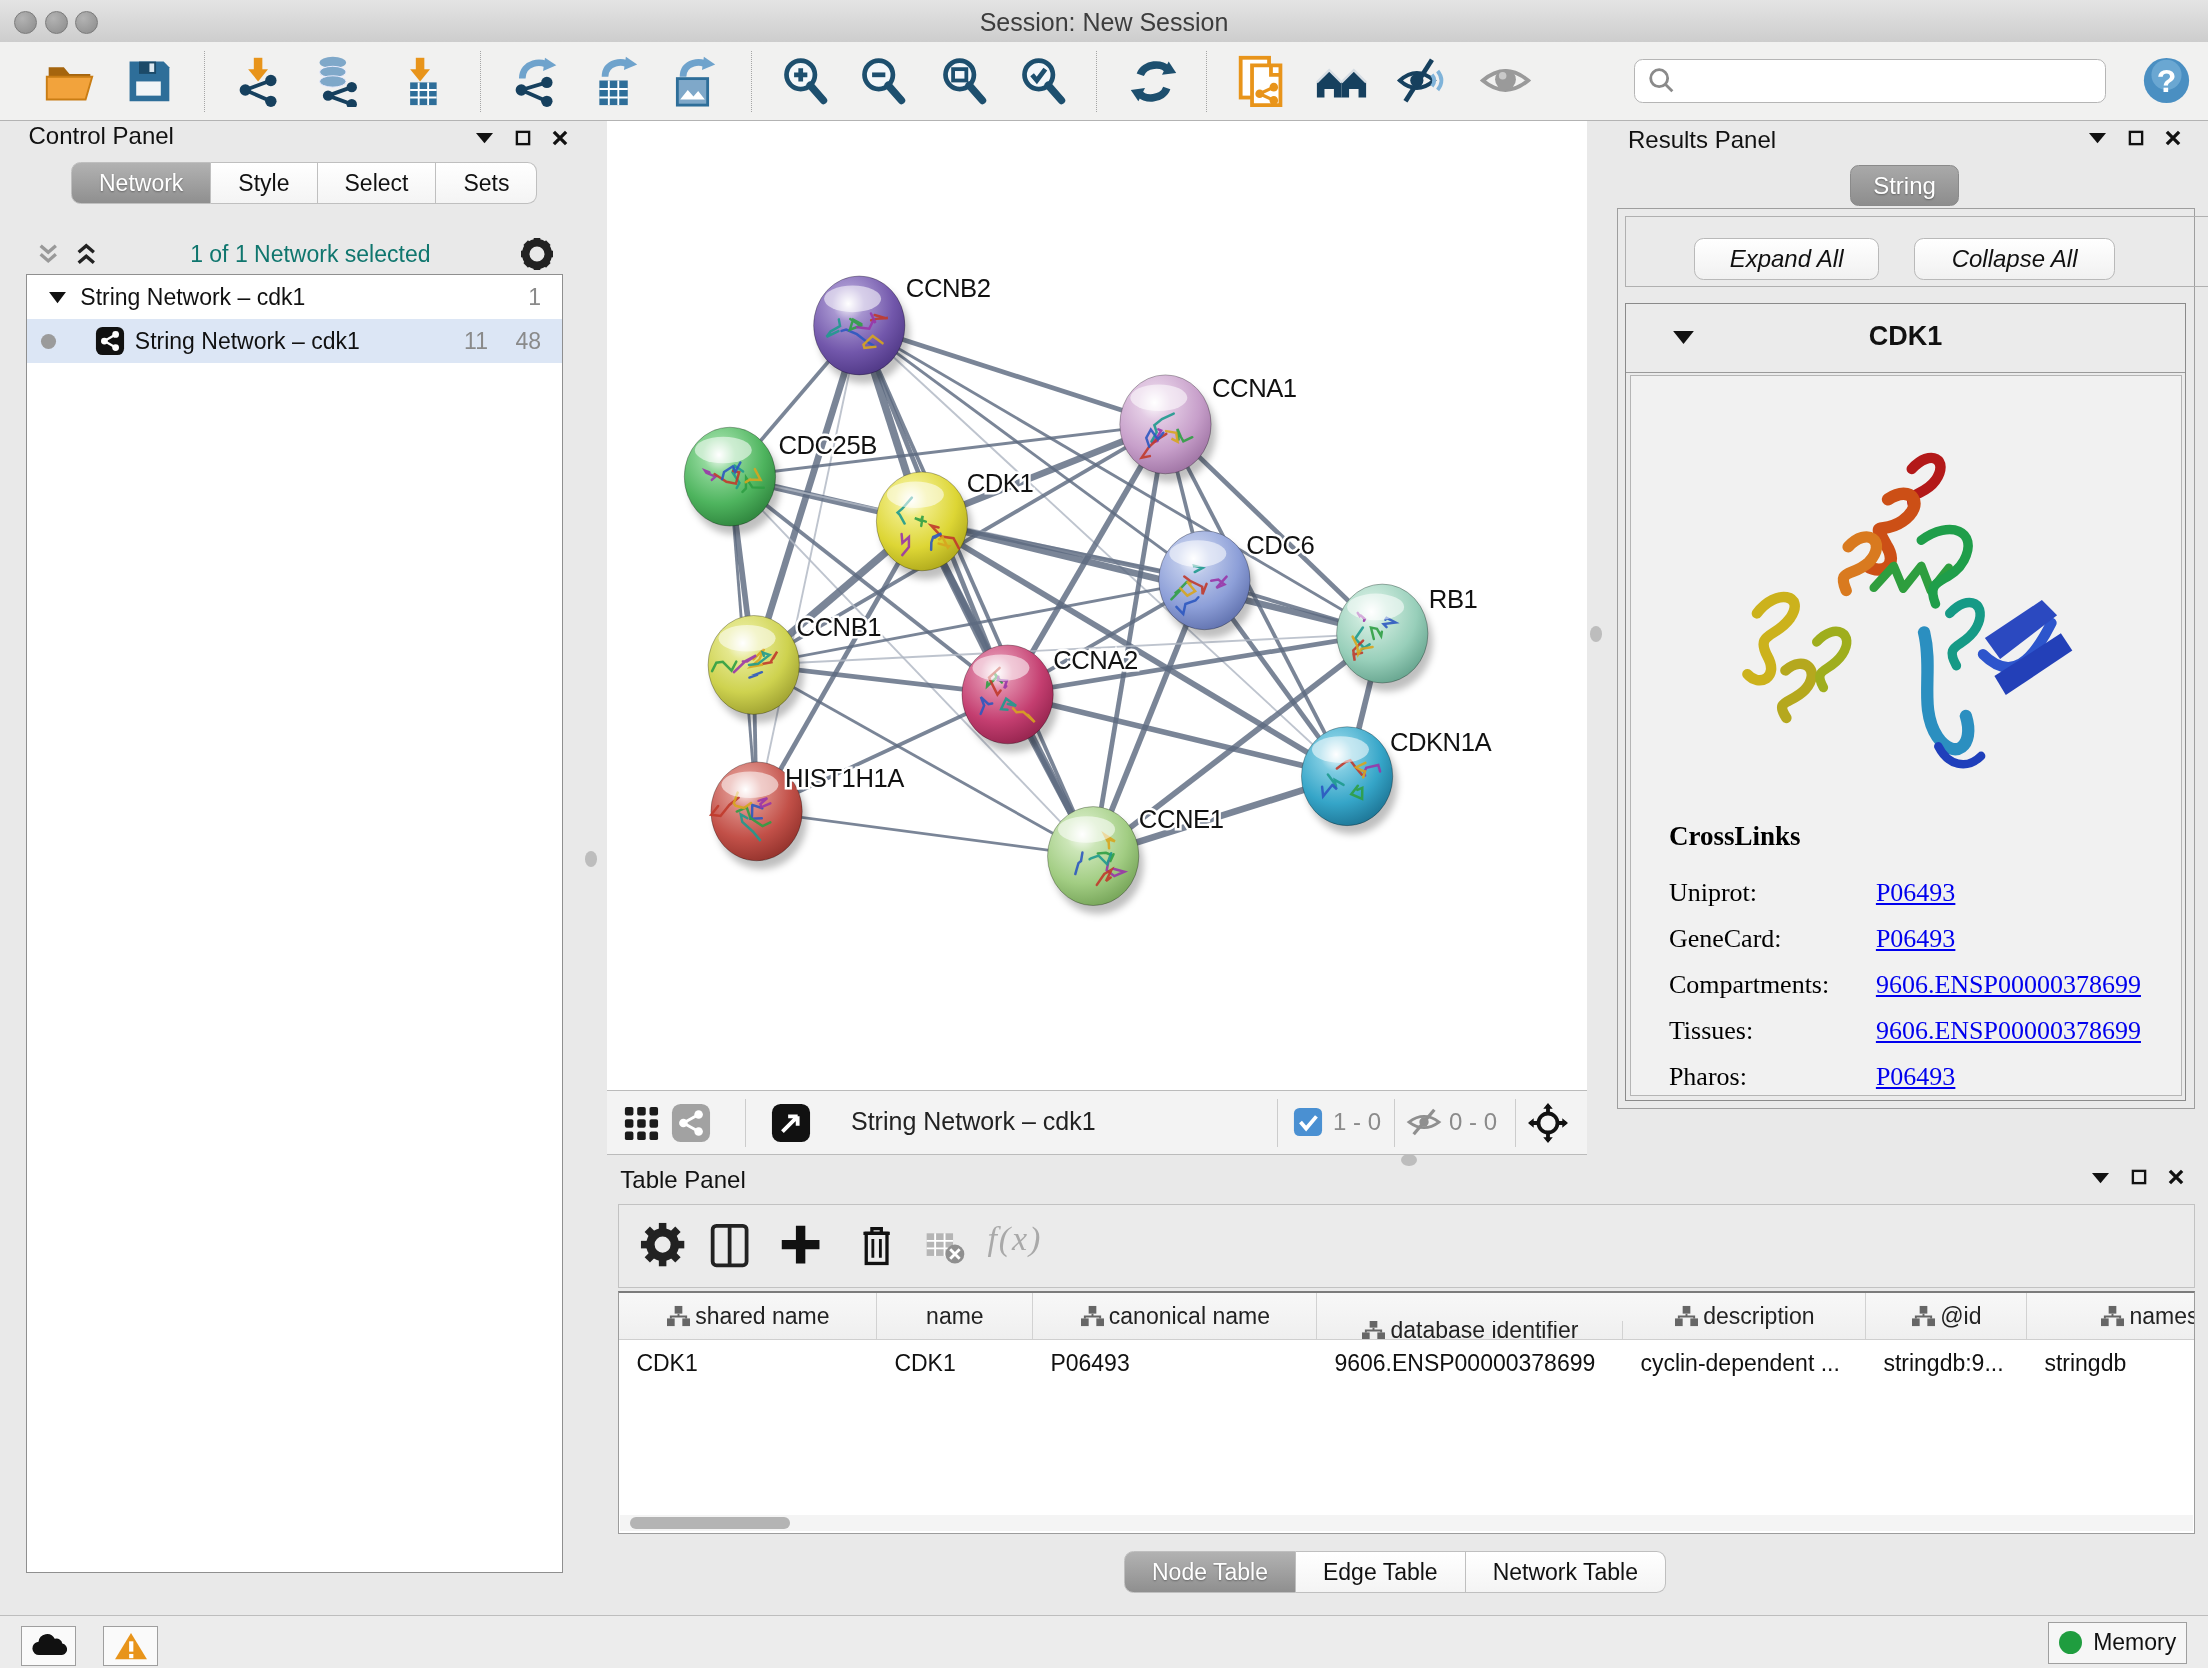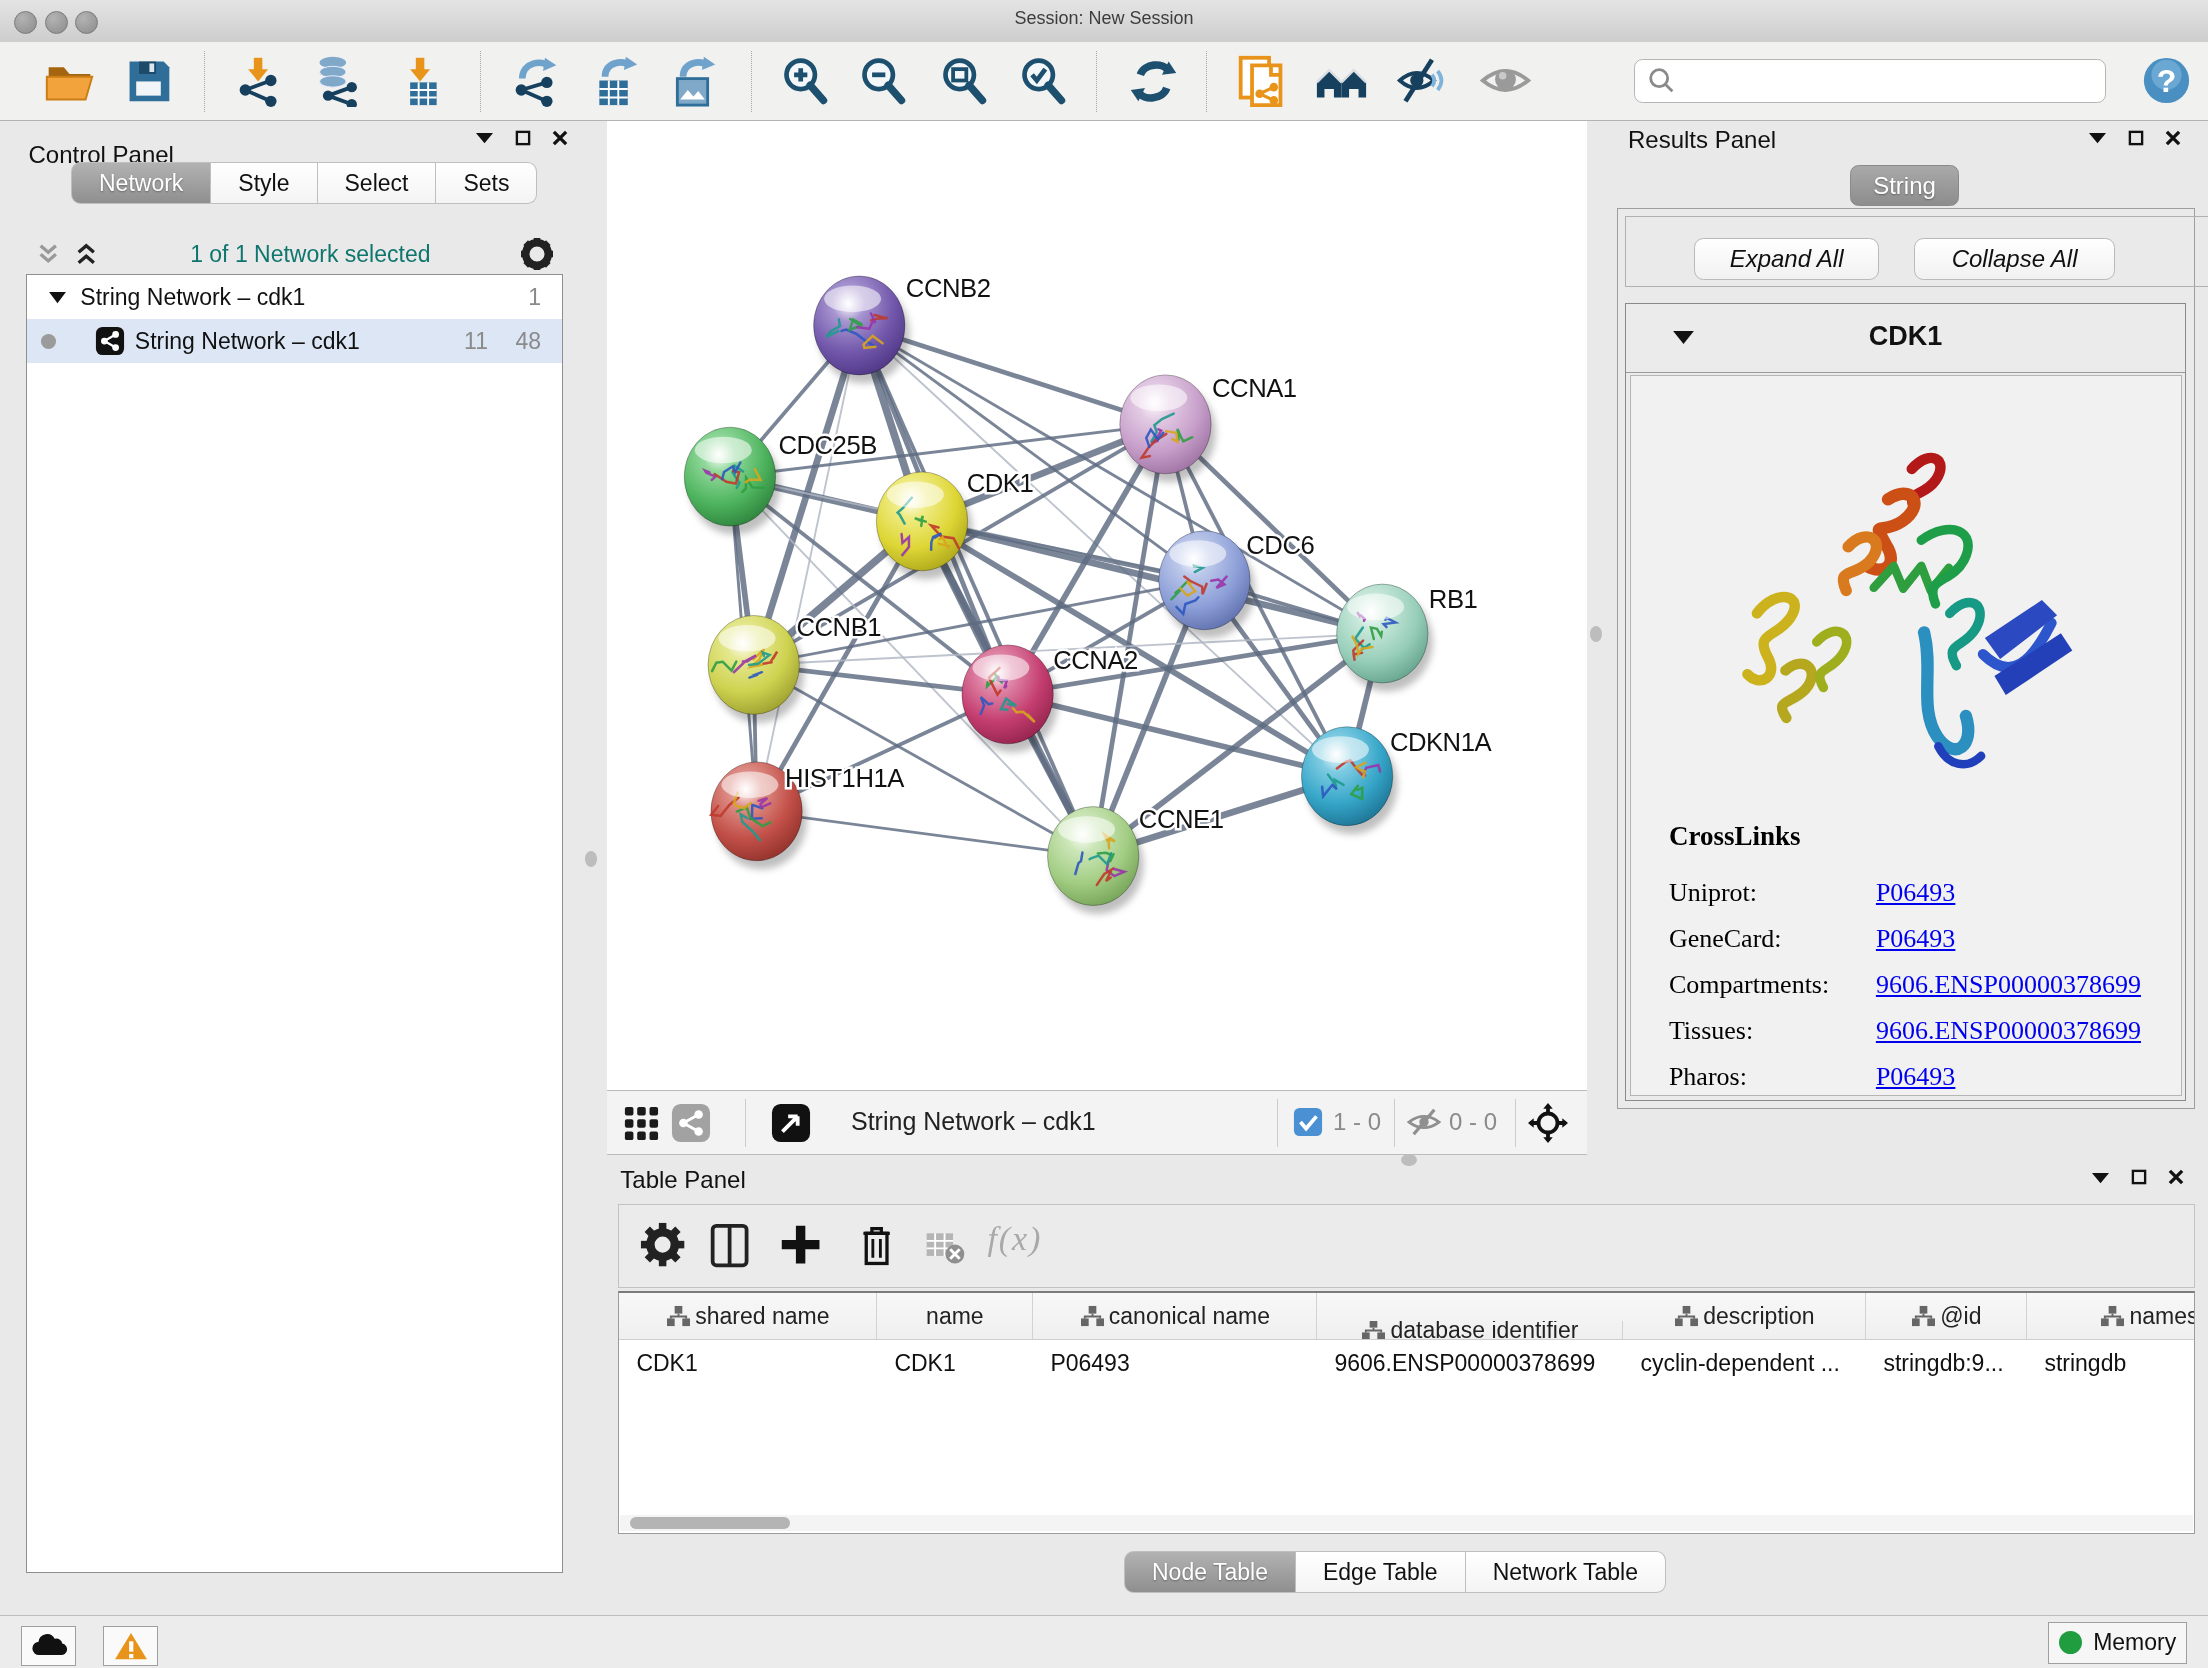--- a/index.html
+++ b/index.html
@@ -4,21 +4,21 @@
 <style>
   html,body{margin:0;padding:0;width:2208px;height:1668px;overflow:hidden;
     font-family:"Liberation Sans",sans-serif;background:#e9e9e9;-webkit-font-smoothing:antialiased;}
   .abs{position:absolute;}
   
   #titlebar{position:absolute;left:0;top:0;width:2208px;height:42px;
     background:linear-gradient(#e4e4e4,#cdcdcd);border-bottom:1px solid #a9a9a9;}
   .tlight{position:absolute;top:10.5px;width:21px;height:21px;border-radius:50%;
     background:radial-gradient(circle at 35% 30%,#b3b3b3,#8b8b8b);border:1px solid #7b7b7b;}
   #win-title{position:absolute;top:7.6px;left:0;width:2208px;text-align:center;
-    font-size:18px;color:#3d3d3d;}
+    font-size:25px;color:#3d3d3d;}
   
   #toolbar{position:absolute;left:0;top:42px;width:2208px;height:78px;
     background:#f1f1f0;border-bottom:1px solid #b3b3b3;}
   .ticon{position:absolute;top:12.4px;width:53px;height:53px;cursor:pointer;}
   .tsep{position:absolute;top:8.6px;height:61px;width:0;border-left:1.9px dotted #a5a5a5;}
   #search-box{position:absolute;left:1634px;top:17px;width:470px;height:42px;background:#fff;
     border:1px solid #b5b5b5;border-radius:8.6px;display:flex;align-items:center;}
   #search-box input{border:none;outline:none;font-size:23px;flex:1;background:transparent;
     font-family:"Liberation Sans",sans-serif;}
   
@@ -27,21 +27,21 @@
   
   .tabbar{display:flex;}
   .tab{border:1px solid #bfbfbf;border-left:none;background:linear-gradient(#ffffff,#f4f4f4);
     color:#111;height:40px;line-height:40px;padding:0 27px;font-size:23px;cursor:pointer;}
   .tab:first-child{border-left:1px solid #bfbfbf;border-radius:9.5px 0 0 9.5px;}
   .tab:last-child{border-radius:0 9.5px 9.5px 0;}
   .tab.selected{background:linear-gradient(#b2b2b2,#8f8f8f);color:#fff;
     text-shadow:0 1px 1.9px rgba(0,0,0,.35);}
   
   #control-panel{position:absolute;left:0;top:120px;width:606px;height:1495px;}
-  #cp-header{position:absolute;left:28.5px;top:21px;text-align:center;}
+  #cp-header{position:absolute;left:28.5px;top:2px;text-align:center;}
   #cp-ctrl{position:absolute;right:38px;top:9.5px;}
   #cp-tabs{position:absolute;left:71px;top:42px;}
   #cp-subrow{position:absolute;left:26px;top:114px;width:536px;height:40px;display:flex;align-items:center;}
   #cp-summary{flex:1;text-align:center;font-size:23px;color:#0f766e;}
   #cp-listbox{position:absolute;left:26px;top:154px;width:535px;height:1297px;background:#fff;
     border:1px solid #8f8f8f;}
   .tree-row{position:relative;height:44px;display:flex;align-items:center;font-size:23px;color:#111;}
   .tree-row.selected{background:#dce6f5;}
   .tree-count{color:#8a8a8a;}
   

